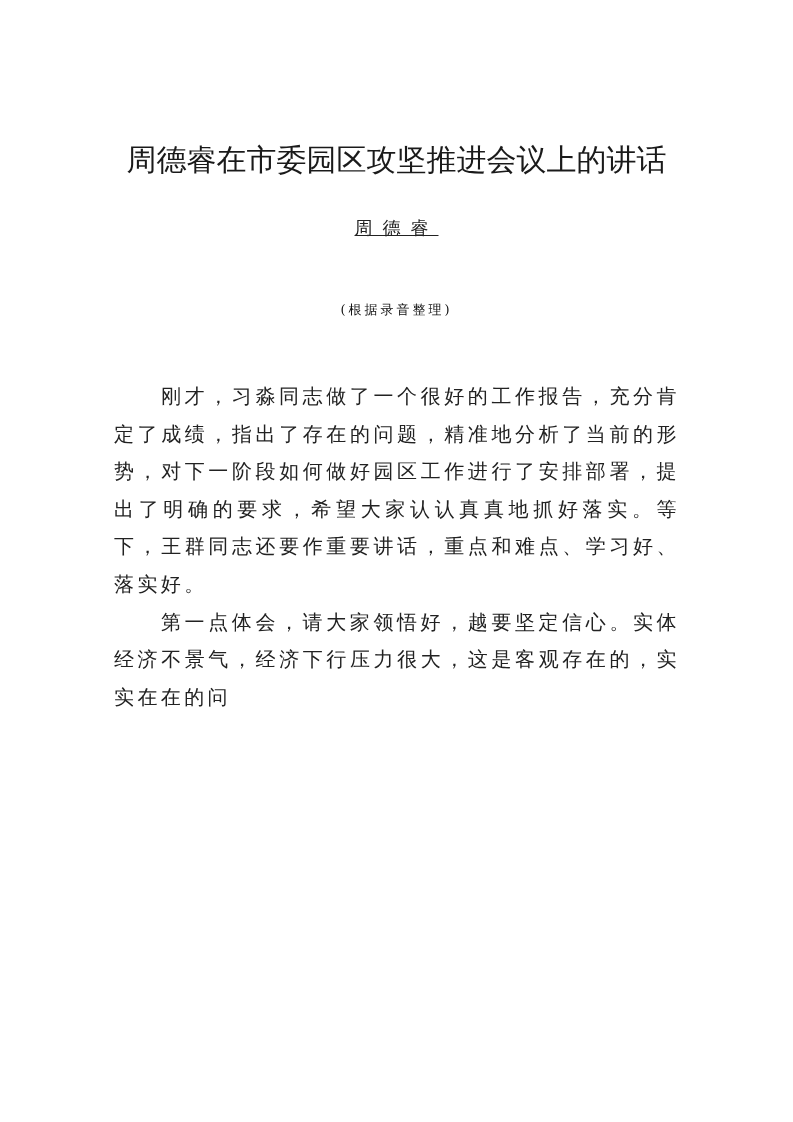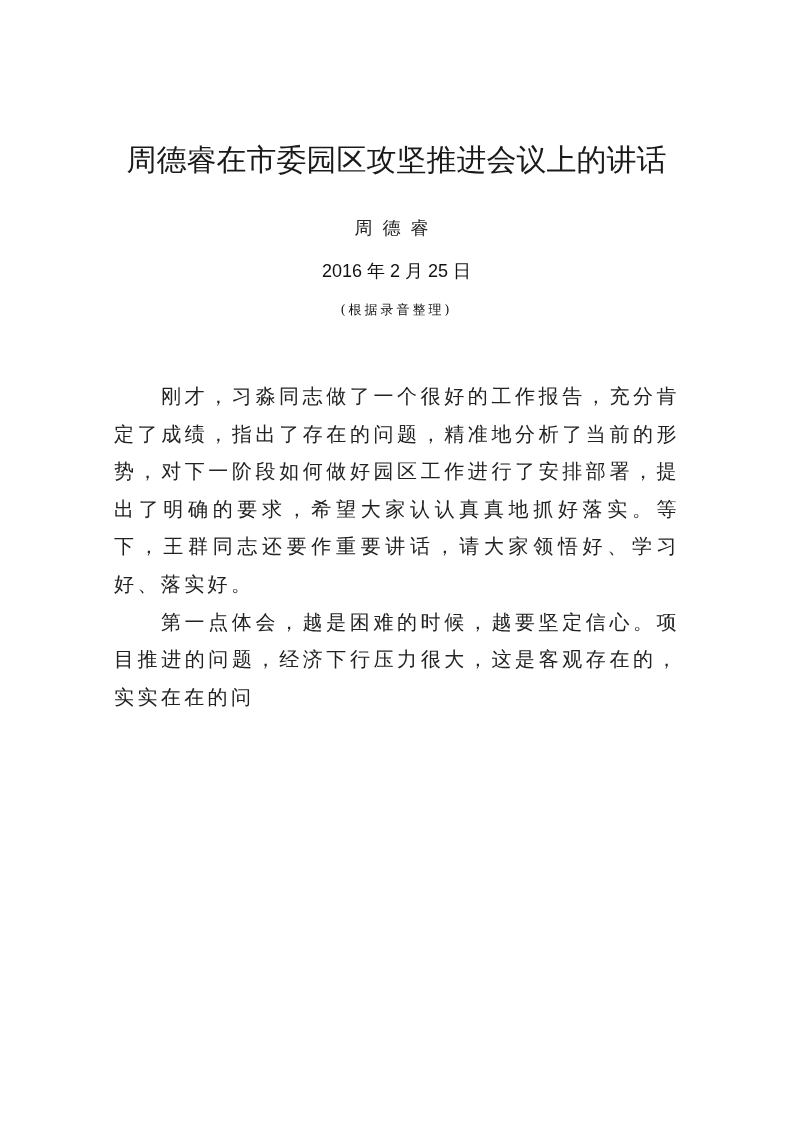--- a/index.html
+++ b/index.html
@@ -2,34 +2,33 @@
 <html><head>
 <meta charset="utf-8">
 <style>
   html, body { margin: 0; padding: 0; background: #ffffff; }
   body { width: 793px; height: 1122px; position: relative; overflow: hidden;
          font-family: "DejaVu Serif", "Liberation Serif", serif; color: #111; }
   .page { position: absolute; left: 0; top: 0; width: 793px; height: 1122px; background: #fff; }
   .title { position: absolute; left: 0; width: 793px; top: 140px; text-align: center;
            font-size: 30px; letter-spacing: 0px; color: #1a1a1a; font-weight: normal; }
   .author { position: absolute; left: 0; width: 793px; top: 216px; text-align: center;
-            font-size: 18px; letter-spacing: 10px; color: #222; }
+            font-size: 18px; letter-spacing: 10px; color: #222; text-decoration: underline; }
   .date { position: absolute; left: 0; width: 793px; top: 259px; text-align: center;
           font-size: 18px; font-family: "Liberation Sans", "DejaVu Sans", sans-serif; color: #111; }
   .note { position: absolute; left: 0; width: 793px; top: 301px; text-align: center;
           font-size: 13px; letter-spacing: 3px; color: #111; }
   .body { position: absolute; left: 114px; top: 378px; width: 566px; }
   .para { margin: 0; font-size: 20px; line-height: 37.6px; letter-spacing: 3.4px;
           text-align: justify; text-indent: 47px; color: #222; }
 </style>
 </head>
 <body>
 
 <div class="page">
   <div class="title">周德睿在市委园区攻坚推进会议上的讲话</div>
   <div class="author">周德睿</div>
-  <div class="date">2016 年 2 月 25 日</div>
   <div class="note">(根据录音整理)</div>
   <div class="body">
-    <p class="para">刚才，习淼同志做了一个很好的工作报告，充分肯定了成绩，指出了存在的问题，精准地分析了当前的形势，对下一阶段如何做好园区工作进行了安排部署，提出了明确的要求，希望大家认认真真地抓好落实。等下，王群同志还要作重要讲话，请大家领悟好、学习好、落实好。</p>
-    <p class="para">第一点体会，越是困难的时候，越要坚定信心。项目推进的问题，经济下行压力很大，这是客观存在的，实实在在的问</p>
+    <p class="para">刚才，习淼同志做了一个很好的工作报告，充分肯定了成绩，指出了存在的问题，精准地分析了当前的形势，对下一阶段如何做好园区工作进行了安排部署，提出了明确的要求，希望大家认认真真地抓好落实。等下，王群同志还要作重要讲话，重点和难点、学习好、落实好。</p>
+    <p class="para">第一点体会，请大家领悟好，越要坚定信心。实体经济不景气，经济下行压力很大，这是客观存在的，实实在在的问</p>
   </div>
 </div>
 
 </body></html>

